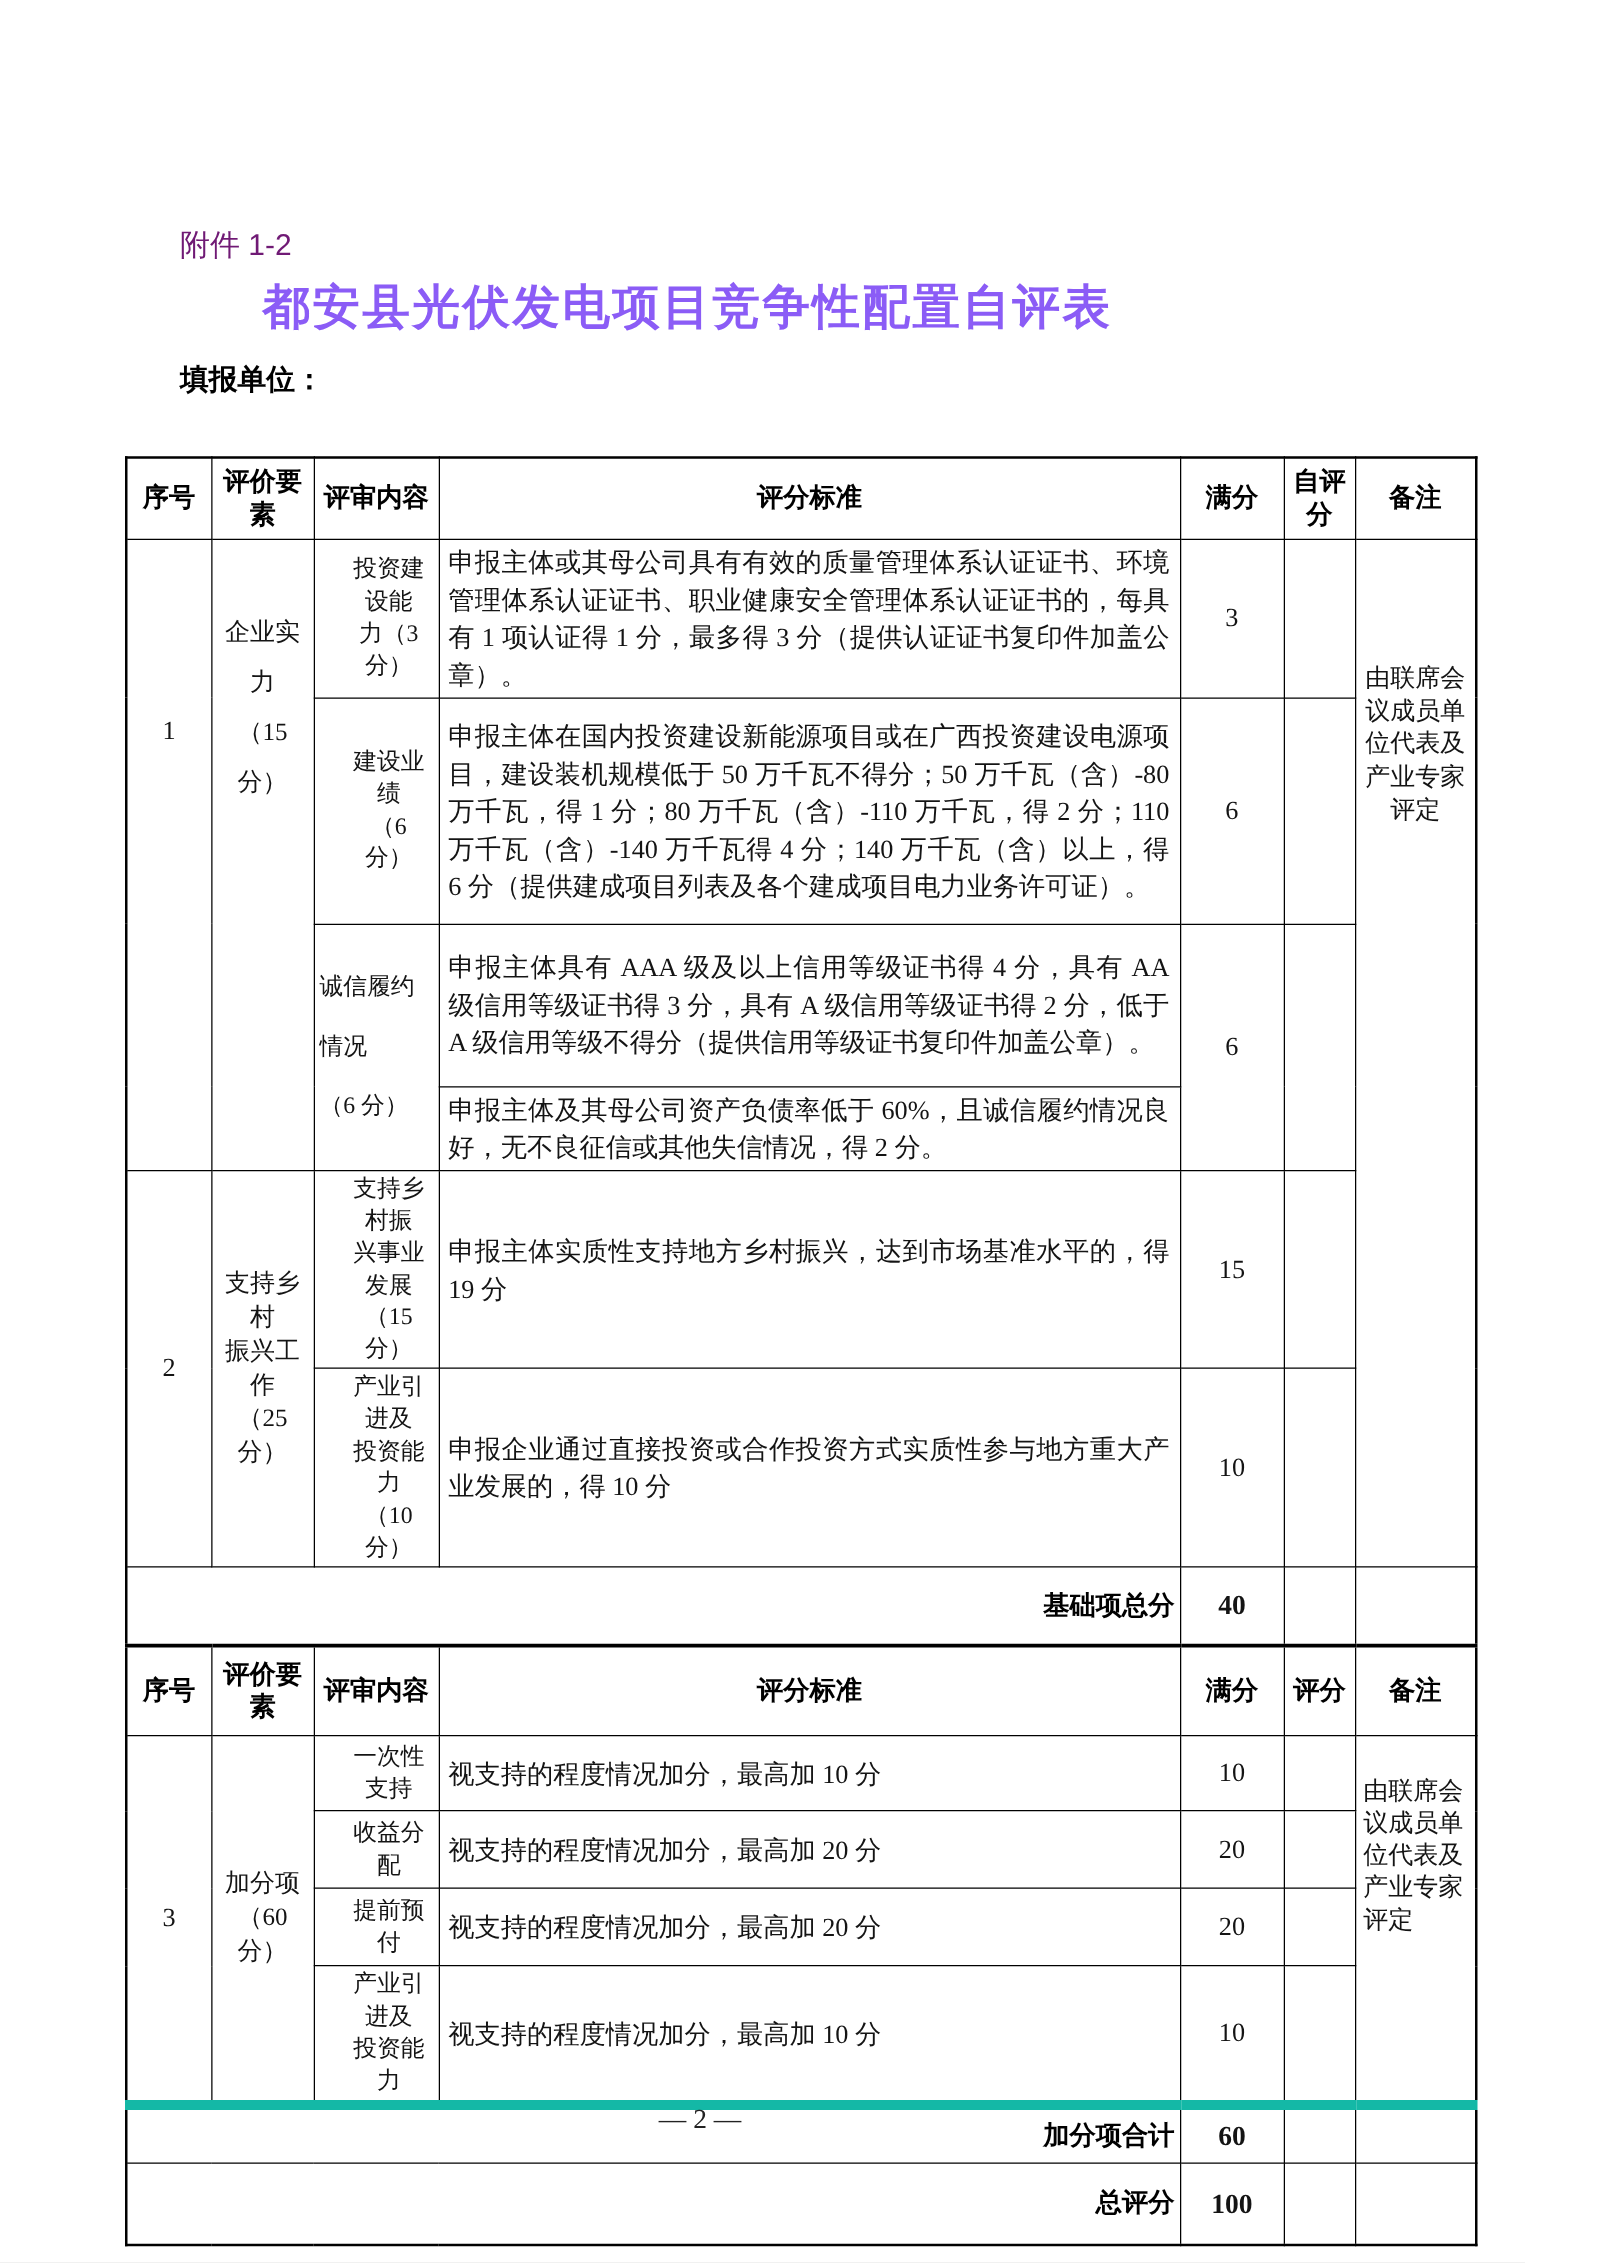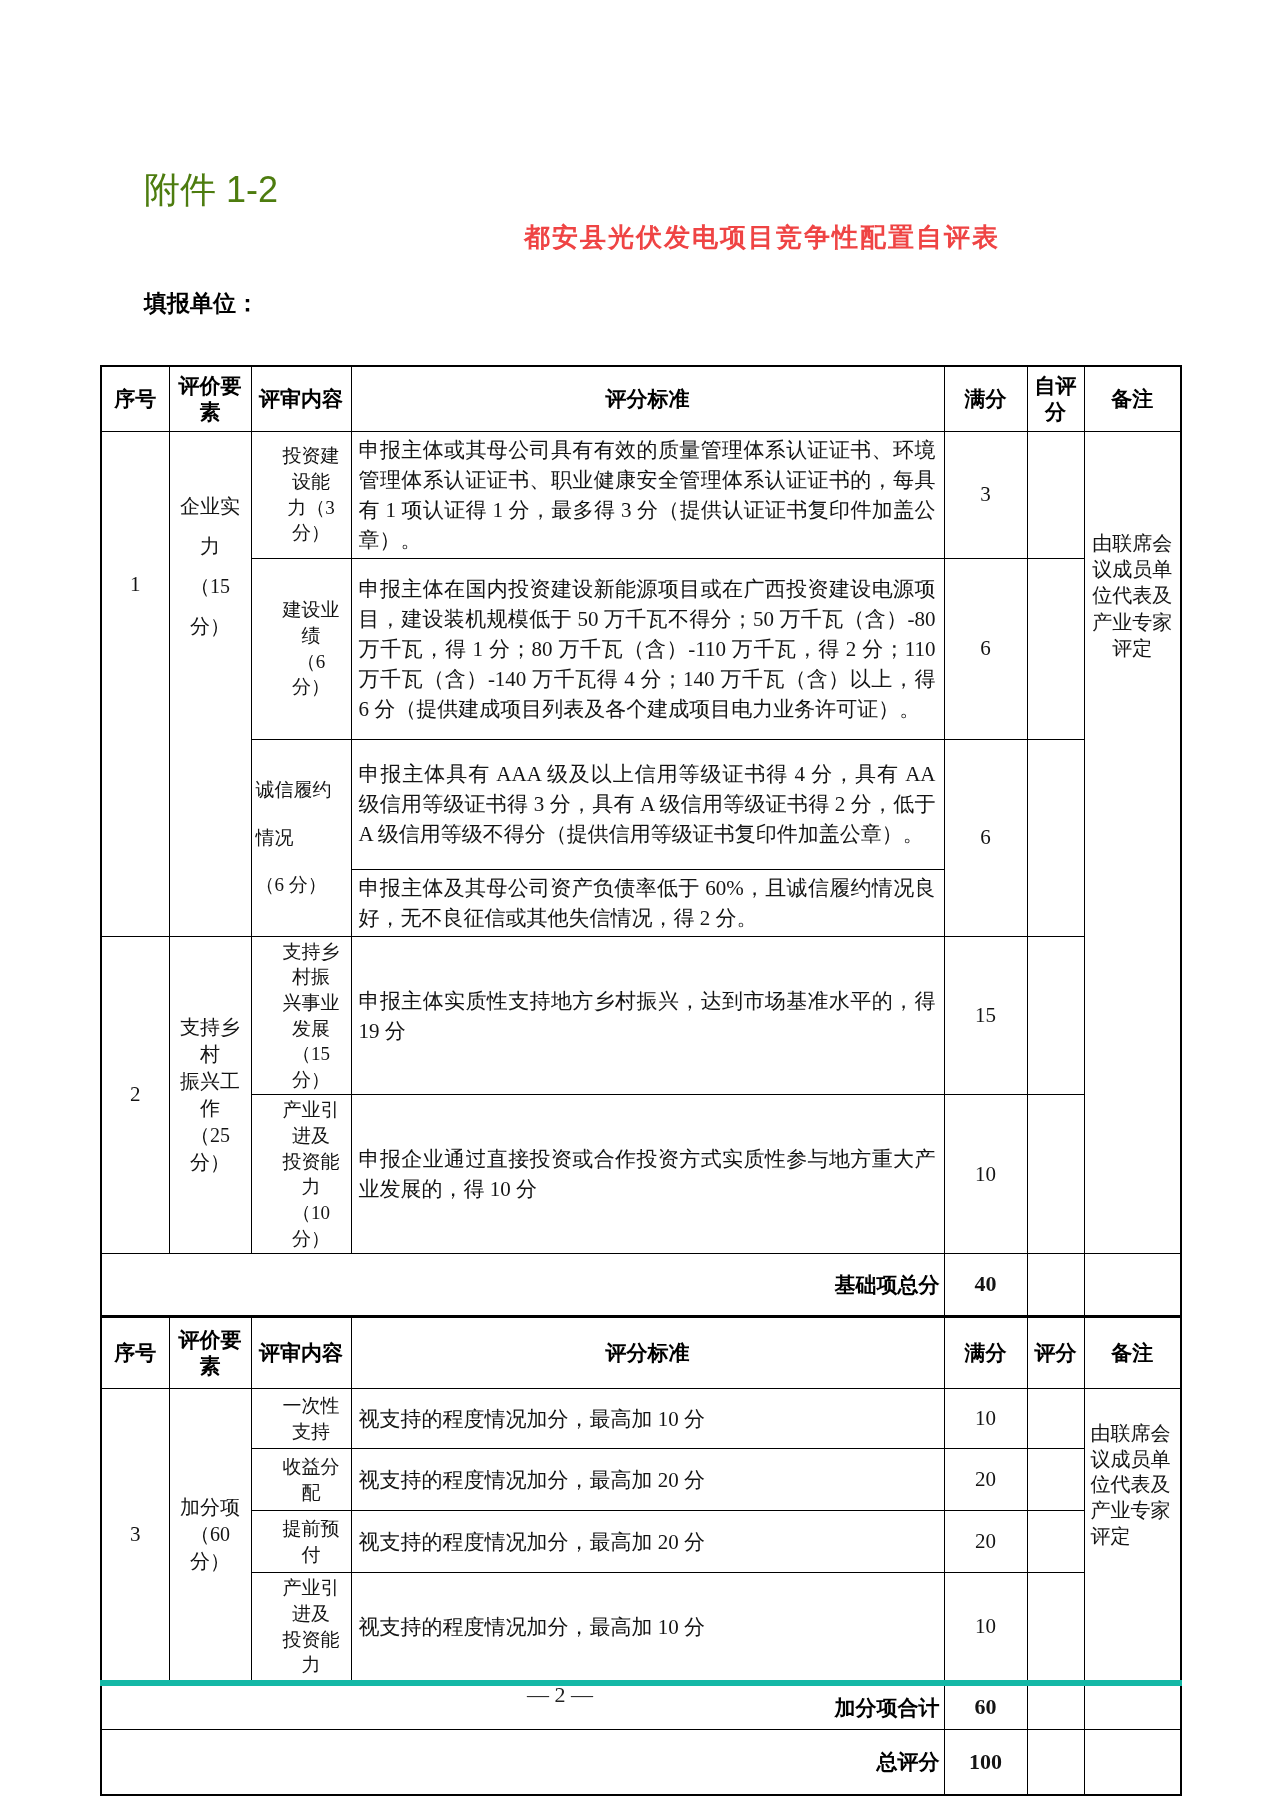--- a/index.html
+++ b/index.html
@@ -6,29 +6,29 @@
   html,body { background:#e8e8e8; }
   .page {
     position:relative;
     width:1280px; height:1810px;
     background:#ffffff;
     font-family:"Liberation Serif","DejaVu Serif",serif;
     color:#111;
     overflow:hidden;
   }
   .attachment {
-    position:absolute; left:144px; top:166px;
-    font-family:"Liberation Sans","DejaVu Sans",sans-serif;
-    font-size:36px; font-weight:500; color:#4d7c0f;
+    position:absolute; left:144px; top:180px;
+    font-family:"Liberation Sans","DejaVu Sans",sans-serif;
+    font-size:24px; font-weight:500; color:#701a75;
   }
   .title {
     position:absolute; left:100px; top:220px; width:900px;
-    text-align:right;
-    font-family:"Liberation Sans","DejaVu Sans",sans-serif;
-    font-size:26px; font-weight:800; letter-spacing:2px; color:#ef4444;
+    text-align:center;
+    font-family:"Liberation Sans","DejaVu Sans",sans-serif;
+    font-size:38px; font-weight:800; letter-spacing:2px; color:#8b5cf6;
   }
   .unit {
     position:absolute; left:144px; top:288px;
     font-family:"Liberation Sans","DejaVu Sans",sans-serif;
     font-size:23px; font-weight:700; color:#000;
   }
   table.eval {
     position:absolute; left:100px; top:365px;
     width:1080px;
     border-collapse:collapse;
@@ -64,21 +64,21 @@
   td.factor-s1 { font-size:20px; line-height:2.0; text-align:center; vertical-align:top; padding-top:54px; }
   td.no-s1 { vertical-align:top; padding-top:138px; text-align:center; }
   td.remark1 { vertical-align:top; padding-top:98px; text-align:center; font-size:20px; line-height:1.32; }
   td.remark3 { vertical-align:top; padding-top:32px; text-align:left; padding-left:6px; font-size:20px; line-height:1.28; }
   td.sum {
     font-family:"Liberation Sans","DejaVu Sans",sans-serif;
     font-weight:700; text-align:right; color:#000; font-size:21px;
   }
   td.sumnum { text-align:center; font-weight:700; font-size:22px; }
   tr.h2row td { border-top:3px solid #000; }
-  tr.bonusrow td { border-top:6px solid #14b8a6; }
+  tr.bonusrow td { border-top:8px solid #14b8a6; }
   tr.grandrow td { border-top:1px solid #ec4899; }
   .footer {
     position:absolute; left:0; top:1682px; width:1120px;
     text-align:center; font-size:22px; color:#222;
   }
 </style>
 </head>
 <body>
 
 <div class="page">

